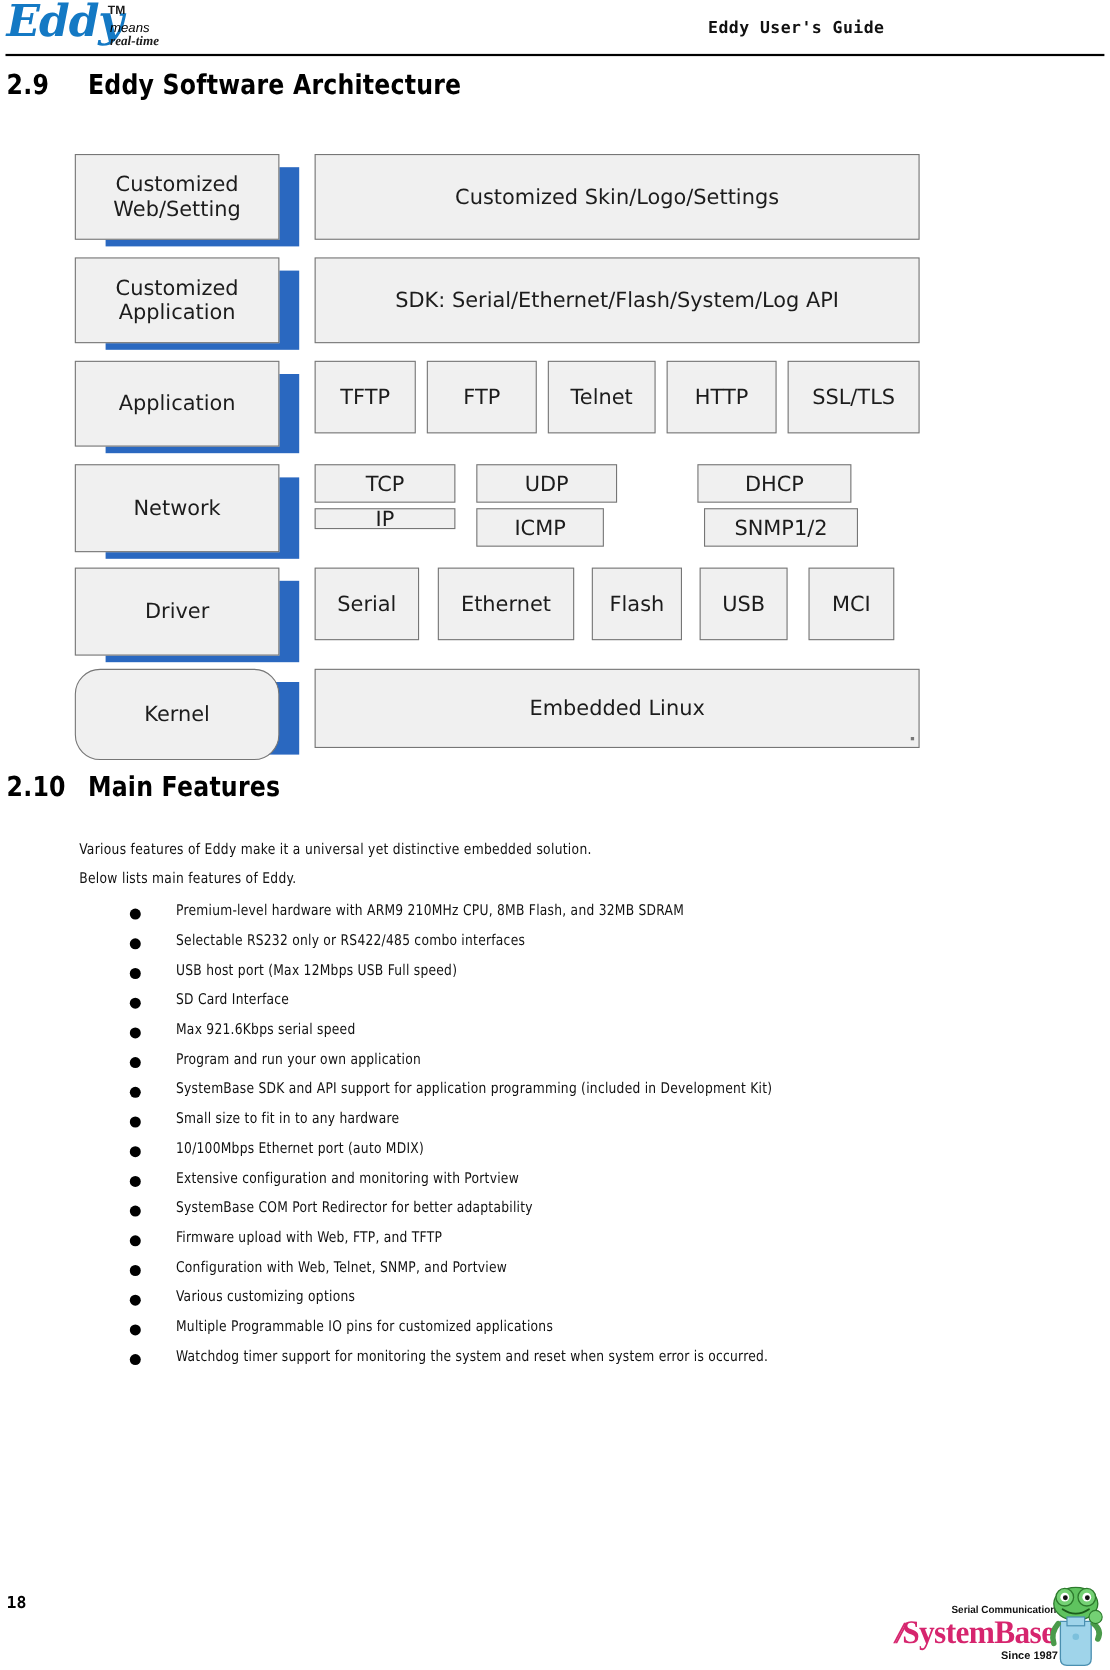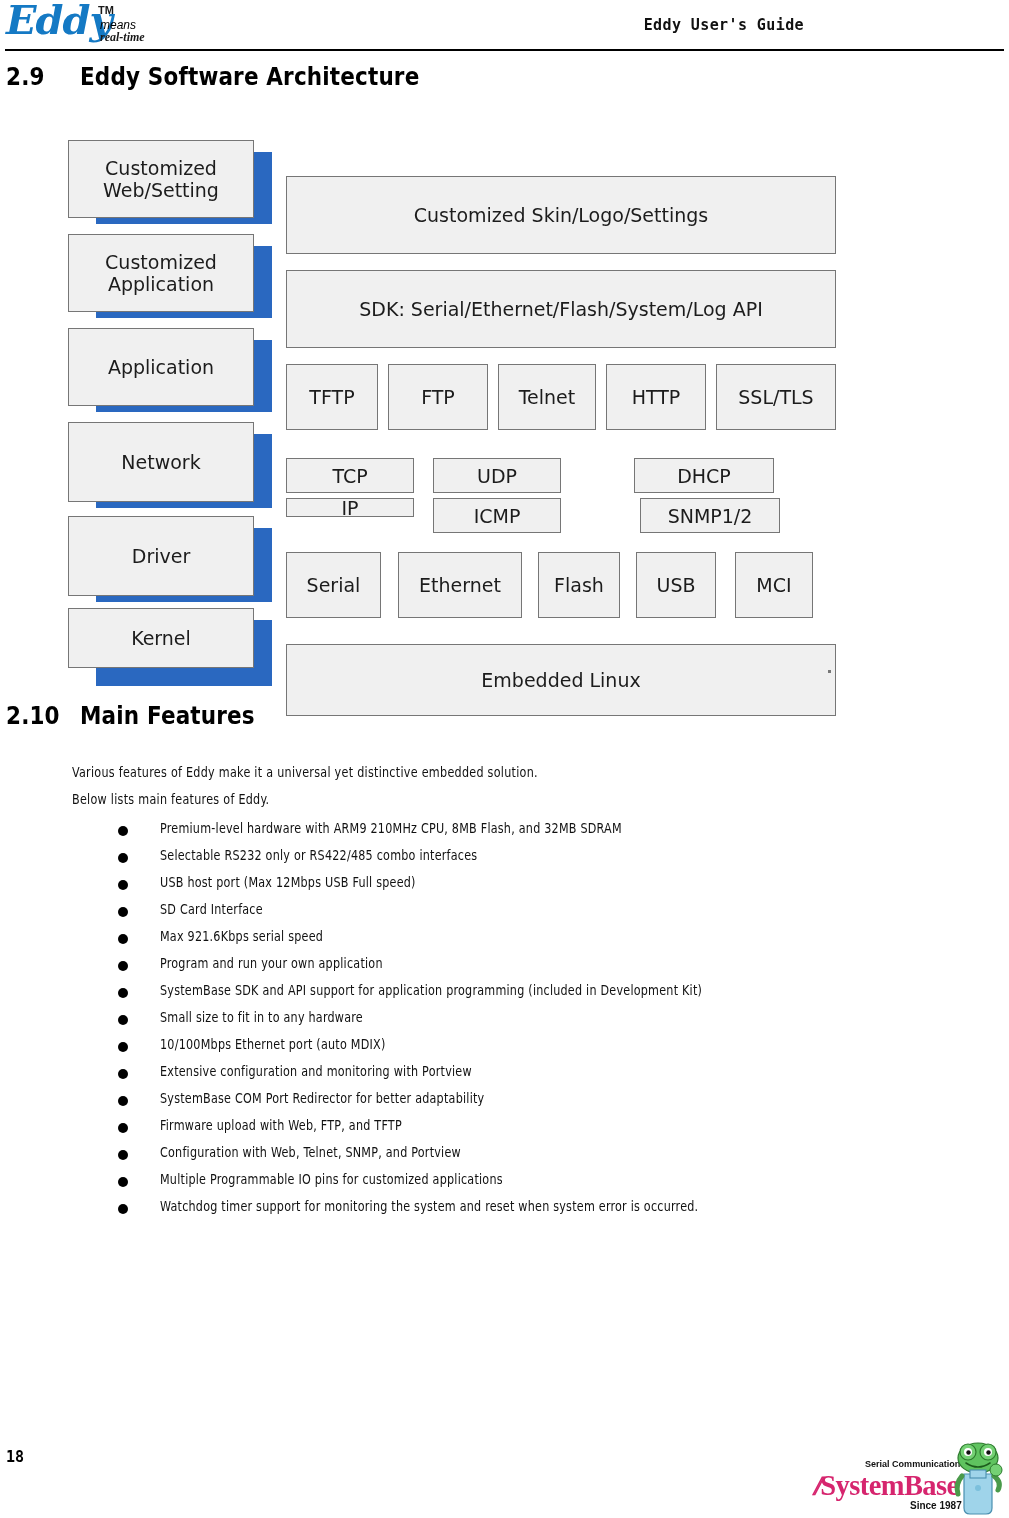--- a/index.html
+++ b/index.html
@@ -149,21 +149,20 @@
     background: #f0f0f0;
     border: 1.5px solid #767676;
     display: flex;
     align-items: center;
     justify-content: center;
     text-align: center;
     font-family: "DejaVu Sans", sans-serif;
     font-size: 19px;
     color: #1c1c1c;
     white-space: nowrap;
-    margin-top: 36px;
   }
   .arch-dot {
     position: absolute;
     left: 760px; top: 530px;
     width: 3px; height: 3px;
     background: #777777;
   }
 
   
   .intro-line {
@@ -350,21 +349,21 @@
     </div>
     <div class="rbox" style="left:365px;top:0px;width:128px;height:35px;">
       <span>UDP</span>
     </div>
     <div class="rbox" style="left:566px;top:0px;width:140px;height:35px;">
       <span>DHCP</span>
     </div>
     <div class="rbox" style="left:218px;top:40px;width:128px;height:19px;">
       <span>IP</span>
     </div>
-    <div class="rbox" style="left:365px;top:40px;width:128px;height:35px;">
+    <div class="rbox" style="left:365px;top:40px;width:116px;height:35px;">
       <span>ICMP</span>
     </div>
     <div class="rbox" style="left:572px;top:40px;width:140px;height:35px;">
       <span>SNMP1/2</span>
     </div>
   </div>
 
   <div class="arch-row" style="top:376px;height:90px;">
     <div class="lbox-wrap">
       <div class="lbox-shadow" style="height:74px;"></div>
@@ -385,21 +384,21 @@
       <span>USB</span>
     </div>
     <div class="rbox" style="left:667px;top:0px;width:78px;height:66px;">
       <span>MCI</span>
     </div>
   </div>
 
   <div class="arch-row" style="top:468px;height:80px;">
     <div class="lbox-wrap">
       <div class="lbox-shadow" style="height:66px;"></div>
-      <div class="lbox" style="height:60px;">
+      <div class="lbox" style="height:83px;border-radius:23px;">
         <span>Kernel</span>
       </div>
     </div>
     <div class="rbox" style="left:218px;top:0px;width:550px;height:72px;">
       <span>Embedded Linux</span>
     </div>
   </div>
 
   <div class="arch-dot"></div>
 </div>
@@ -455,20 +454,24 @@
     <span class="feature-bullet"></span>
     <span class="feature-text">SystemBase COM Port Redirector for better adaptability</span>
   </div>
   <div class="feature-item">
     <span class="feature-bullet"></span>
     <span class="feature-text">Firmware upload with Web, FTP, and TFTP</span>
   </div>
   <div class="feature-item">
     <span class="feature-bullet"></span>
     <span class="feature-text">Configuration with Web, Telnet, SNMP, and Portview</span>
+  </div>
+  <div class="feature-item">
+    <span class="feature-bullet"></span>
+    <span class="feature-text">Various customizing options</span>
   </div>
   <div class="feature-item">
     <span class="feature-bullet"></span>
     <span class="feature-text">Multiple Programmable IO pins for customized applications</span>
   </div>
   <div class="feature-item">
     <span class="feature-bullet"></span>
     <span class="feature-text">Watchdog timer support for monitoring the system and reset when system error is occurred.</span>
   </div>
 </div>

